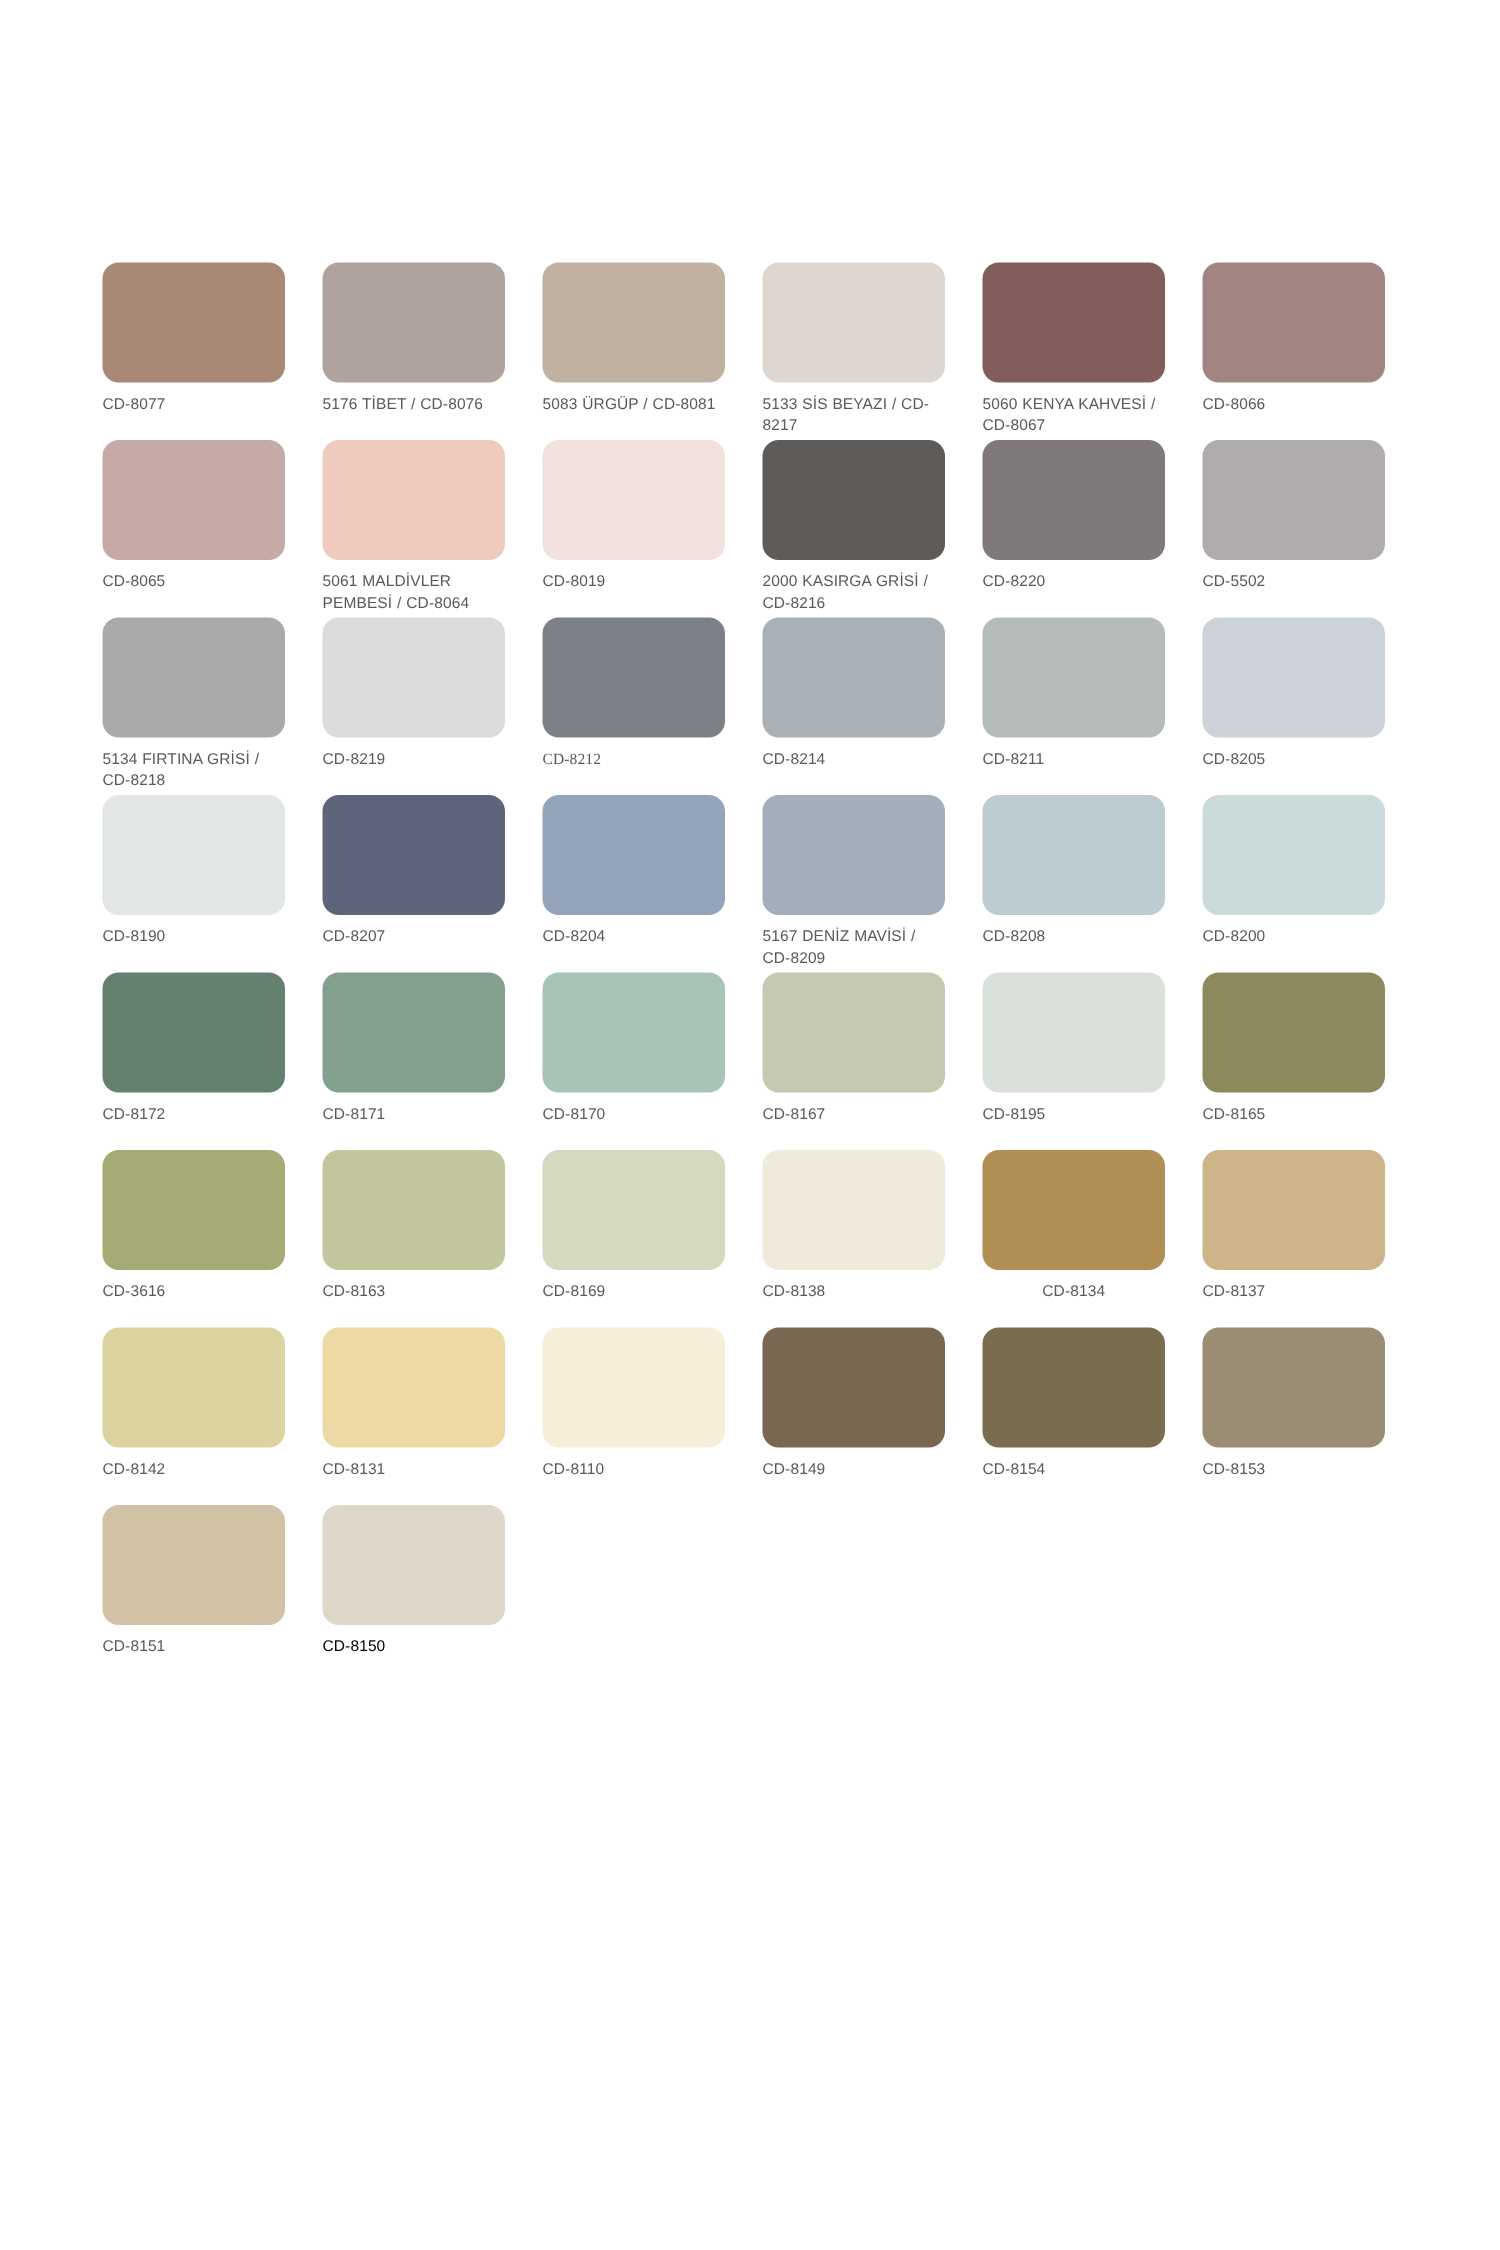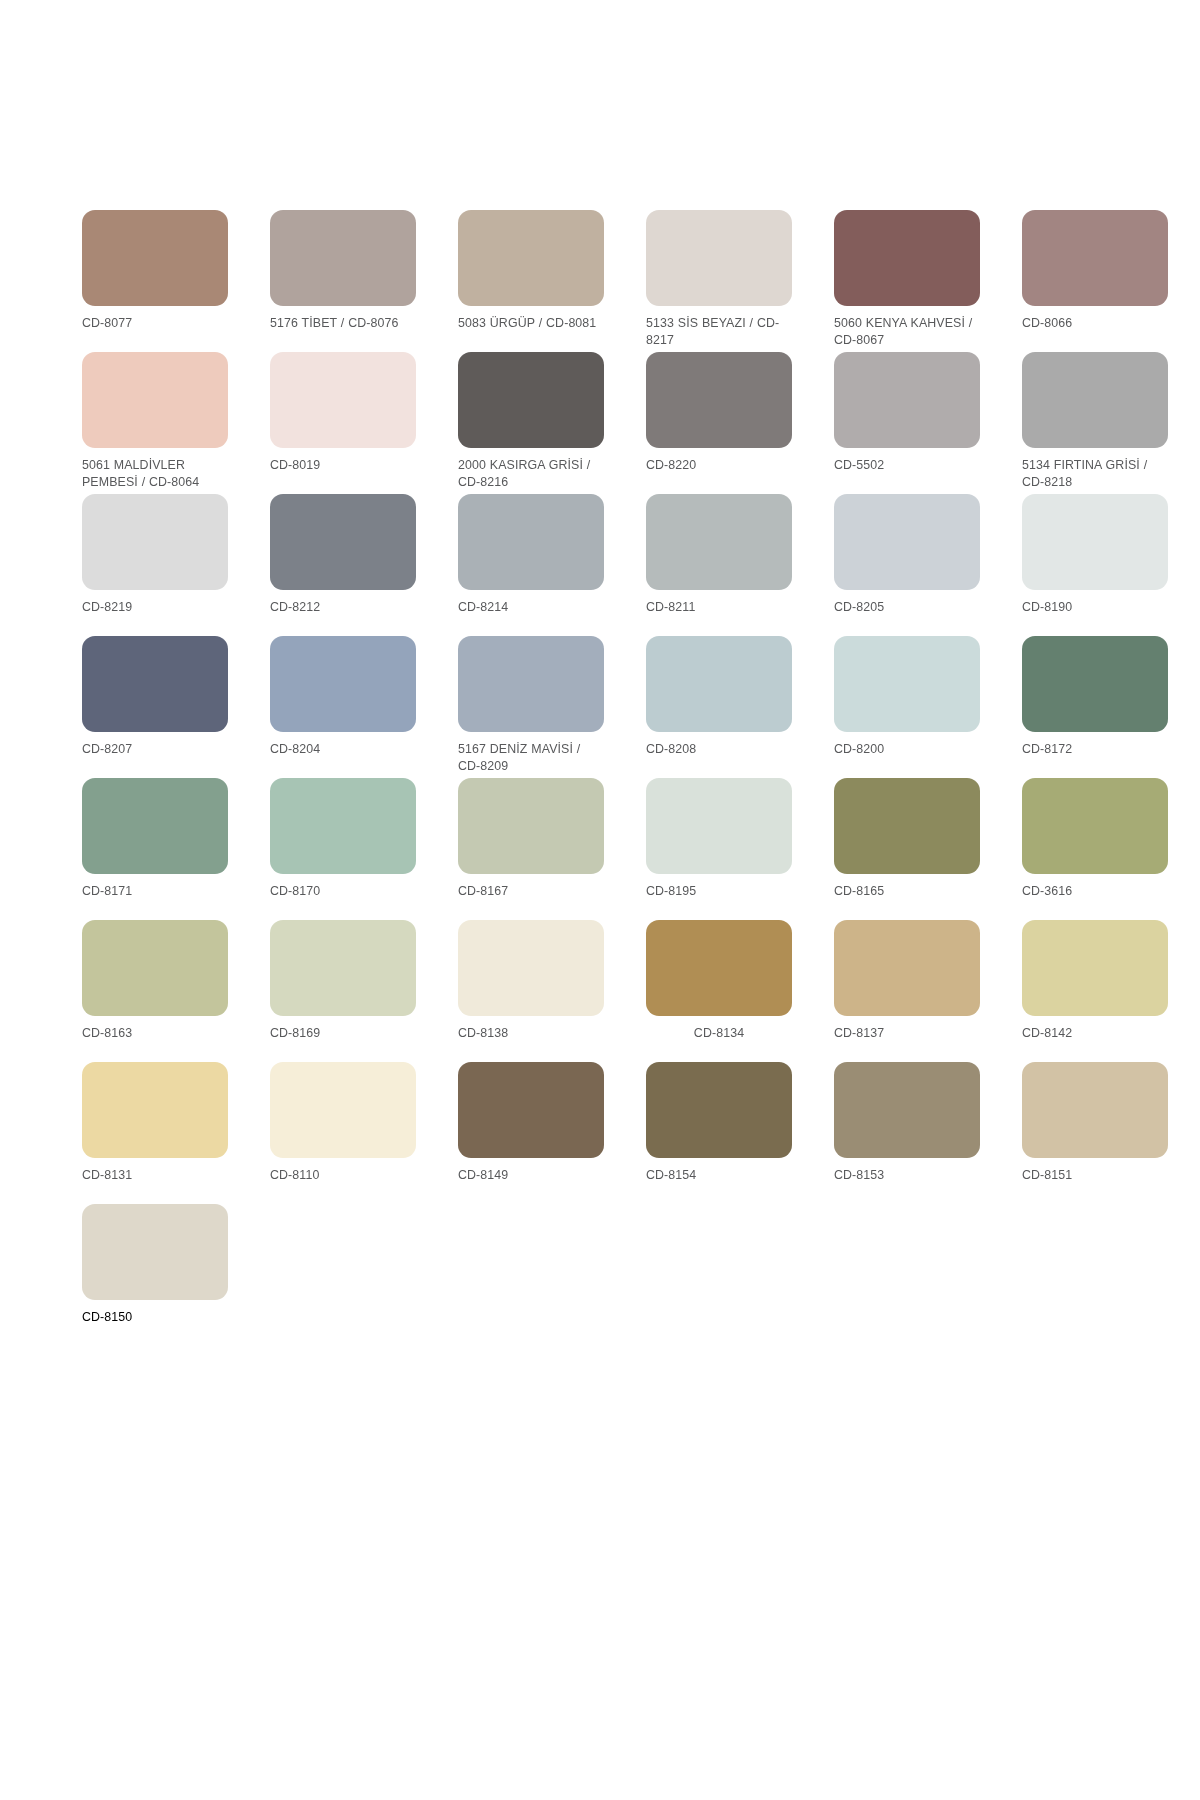--- a/index.html
+++ b/index.html
@@ -21,21 +21,21 @@
     background: #ffffff;
     box-sizing: border-box;
     padding: 210px 0 0 0;
   }
 
   #swatch-grid {
     width: 1046px;
     margin: 0 auto;
     display: grid;
     grid-template-columns: repeat(6, 176px);
-    column-gap: 12px;
+    column-gap: 0px;
     justify-content: start;
     padding-left: 10px;
     box-sizing: content-box;
   }
 
   .swatch-cell {
     width: 176px;
     box-sizing: border-box;
     padding-right: 30px;
     margin-bottom: 0px;
@@ -82,20 +82,24 @@
       </div>
       <div class="swatch-cell">
         <div class="swatch-chip" style="background-color: rgb(131, 93, 91);"></div>
         <div class="swatch-label" style="color: rgb(88, 89, 91);">5060 KENYA KAHVESİ / CD-8067</div>
       </div>
       <div class="swatch-cell">
         <div class="swatch-chip" style="background-color: rgb(162, 133, 130);"></div>
         <div class="swatch-label" style="color: rgb(88, 89, 91);">CD-8066</div>
       </div>
       <div class="swatch-cell">
+        <div class="swatch-chip" style="background-color: rgb(197, 170, 168);"></div>
+        <div class="swatch-label" style="color: rgb(88, 89, 91);">CD-8065</div>
+      </div>
+      <div class="swatch-cell">
         <div class="swatch-chip" style="background-color: rgb(238, 203, 189);"></div>
         <div class="swatch-label" style="color: rgb(88, 89, 91);">5061 MALDİVLER PEMBESİ / CD-8064</div>
       </div>
       <div class="swatch-cell">
         <div class="swatch-chip" style="background-color: rgb(242, 226, 222);"></div>
         <div class="swatch-label" style="color: rgb(88, 89, 91);">CD-8019</div>
       </div>
       <div class="swatch-cell">
         <div class="swatch-chip" style="background-color: rgb(95, 91, 89);"></div>
         <div class="swatch-label" style="color: rgb(88, 89, 91);">2000 KASIRGA GRİSİ / CD-8216</div>
@@ -111,21 +115,21 @@
       <div class="swatch-cell">
         <div class="swatch-chip" style="background-color: rgb(170, 170, 170);"></div>
         <div class="swatch-label" style="color: rgb(88, 89, 91);">5134 FIRTINA GRİSİ / CD-8218</div>
       </div>
       <div class="swatch-cell">
         <div class="swatch-chip" style="background-color: rgb(220, 220, 220);"></div>
         <div class="swatch-label" style="color: rgb(88, 89, 91);">CD-8219</div>
       </div>
       <div class="swatch-cell">
         <div class="swatch-chip" style="background-color: rgb(124, 129, 137);"></div>
-        <div class="swatch-label" style="color: rgb(88, 89, 91);">CD-8212</div>
+        <div class="swatch-label" style="color: rgb(88, 89, 91); font-family: Liberation Serif, serif;">CD-8212</div>
       </div>
       <div class="swatch-cell">
         <div class="swatch-chip" style="background-color: rgb(170, 177, 182);"></div>
         <div class="swatch-label" style="color: rgb(88, 89, 91);">CD-8214</div>
       </div>
       <div class="swatch-cell">
         <div class="swatch-chip" style="background-color: rgb(181, 187, 187);"></div>
         <div class="swatch-label" style="color: rgb(88, 89, 91);">CD-8211</div>
       </div>
       <div class="swatch-cell">

